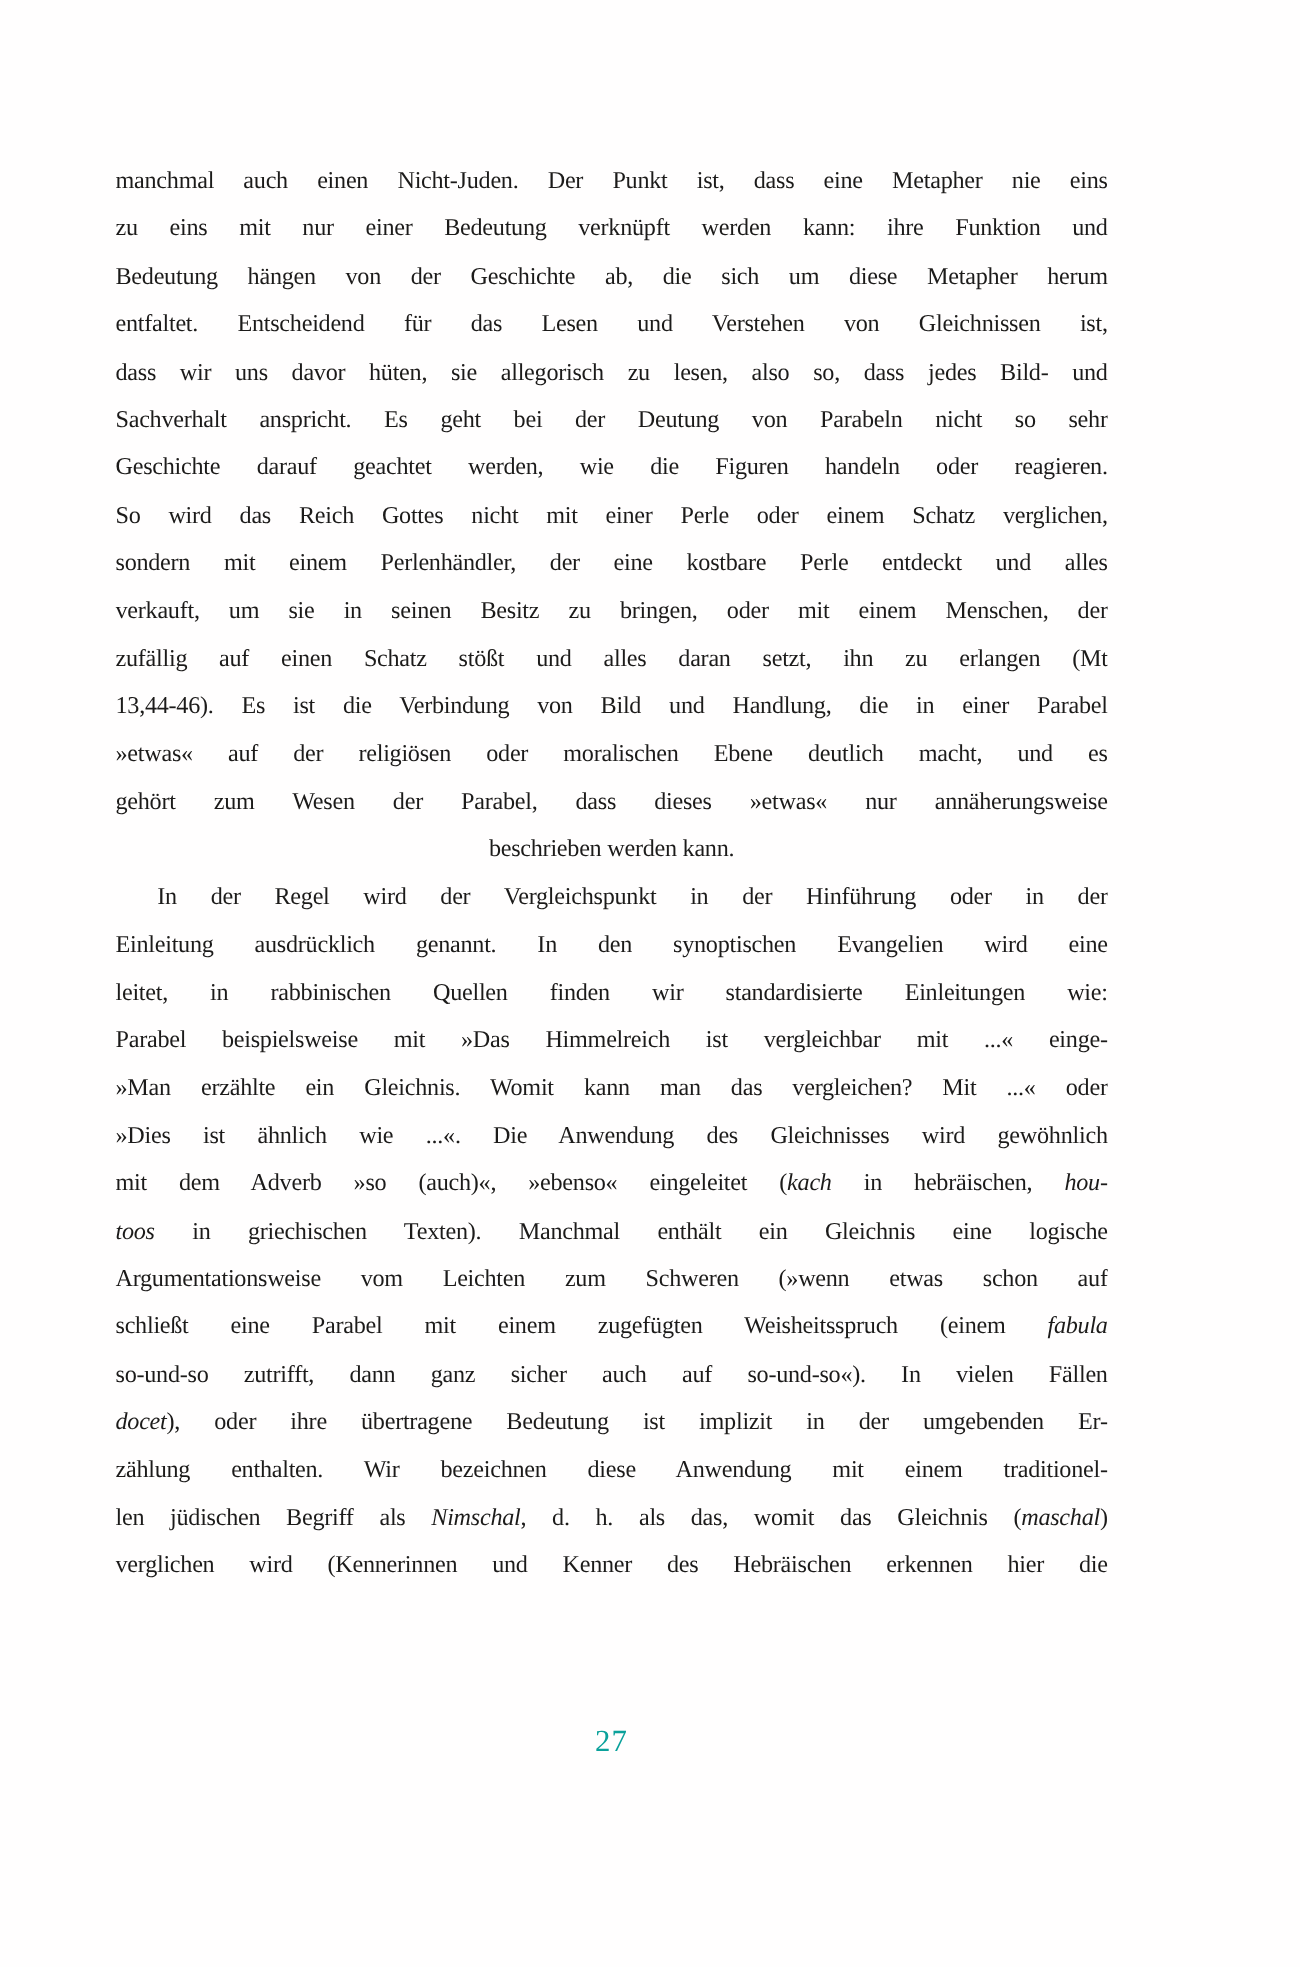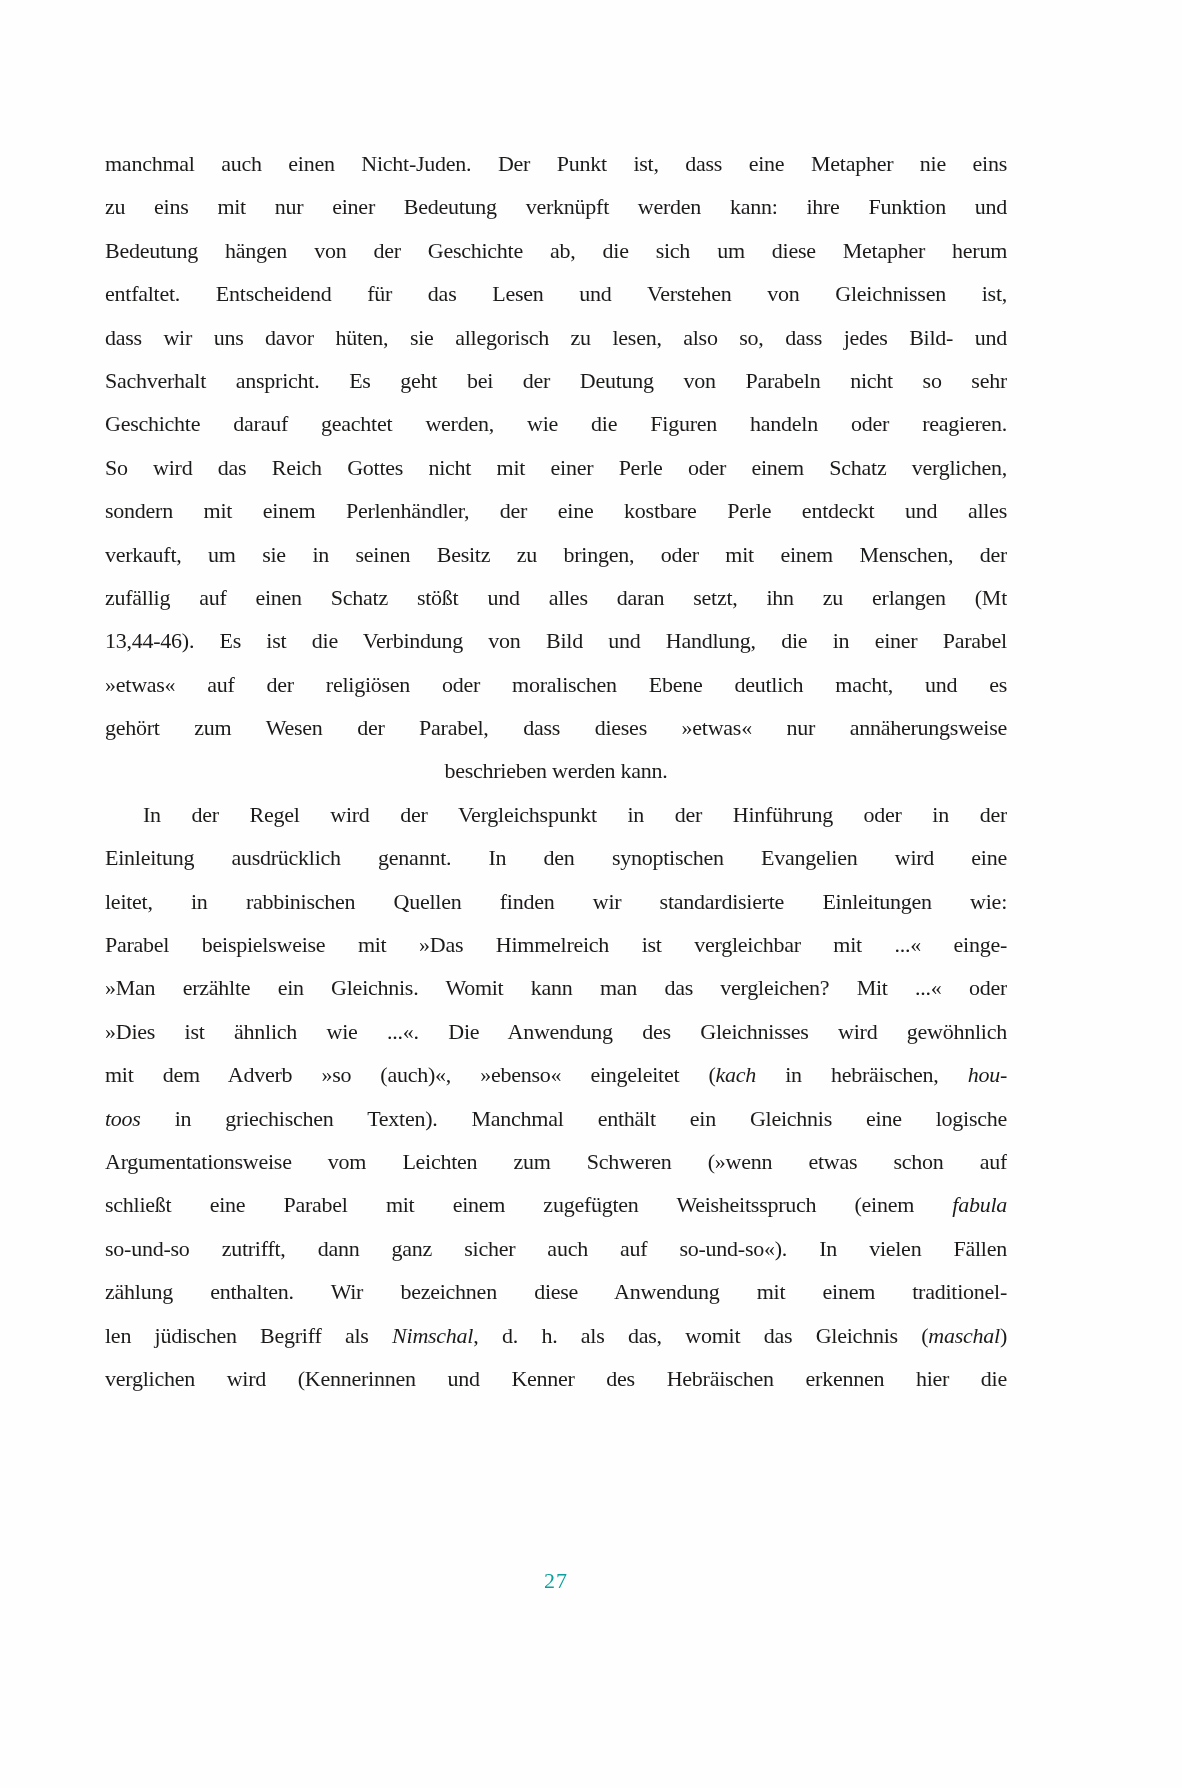--- a/index.html
+++ b/index.html
@@ -43,21 +43,21 @@
   }
   .line i {
     font-style: italic;
   }
   .footer {
     position: absolute;
     left: 105px;
     top: 1568px;
     width: 902px;
     text-align: center;
-    font-size: 22px;
+    font-size: 28px;
     letter-spacing: 1px;
   }
 </style>
 </head>
 <body>
 
 <div class="page">
   <div class="text-block" style="color: rgb(28, 27, 26);">
       <div class="line j"><span>manchmal auch einen Nicht-Juden. Der Punkt ist, dass eine Metapher nie eins</span></div>
       <div class="line j"><span>zu eins mit nur einer Bedeutung verknüpft werden kann: ihre Funktion und</span></div>
@@ -78,20 +78,21 @@
       <div class="line j"><span>Einleitung ausdrücklich genannt. In den synoptischen Evangelien wird eine</span></div>
       <div class="line j"><span>leitet, in rabbinischen Quellen finden wir standardisierte Einleitungen wie:</span></div>
       <div class="line j"><span>Parabel beispielsweise mit »Das Himmelreich ist vergleichbar mit ...« einge-</span></div>
       <div class="line j"><span>»Man erzählte ein Gleichnis. Womit kann man das vergleichen? Mit ...« oder</span></div>
       <div class="line j"><span>»Dies ist ähnlich wie ...«. Die Anwendung des Gleichnisses wird gewöhnlich</span></div>
       <div class="line j"><span>mit dem Adverb »so (auch)«, »ebenso« eingeleitet (</span><i>kach</i><span> in hebräischen, </span><i>hou-</i></div>
       <div class="line j"><i>toos</i><span> in griechischen Texten). Manchmal enthält ein Gleichnis eine logische</span></div>
       <div class="line j"><span>Argumentationsweise vom Leichten zum Schweren (»wenn etwas schon auf</span></div>
       <div class="line j"><span>schließt eine Parabel mit einem zugefügten Weisheitsspruch (einem </span><i>fabula</i></div>
       <div class="line j"><span>so-und-so zutrifft, dann ganz sicher auch auf so-und-so«). In vielen Fällen</span></div>
+      <div class="line j"><i>docet</i><span>), oder ihre übertragene Bedeutung ist implizit in der umgebenden Er-</span></div>
       <div class="line j"><span>zählung enthalten. Wir bezeichnen diese Anwendung mit einem traditionel-</span></div>
       <div class="line j"><span>len jüdischen Begriff als </span><i>Nimschal</i><span>, d. h. als das, womit das Gleichnis (</span><i>maschal</i><span>)</span></div>
       <div class="line j"><span>verglichen wird (Kennerinnen und Kenner des Hebräischen erkennen hier die</span></div>
     </div>
   <div class="footer">
     <span style="color: rgb(11, 161, 155);">27</span>
   </div>
 </div>
 
 </body></html>

